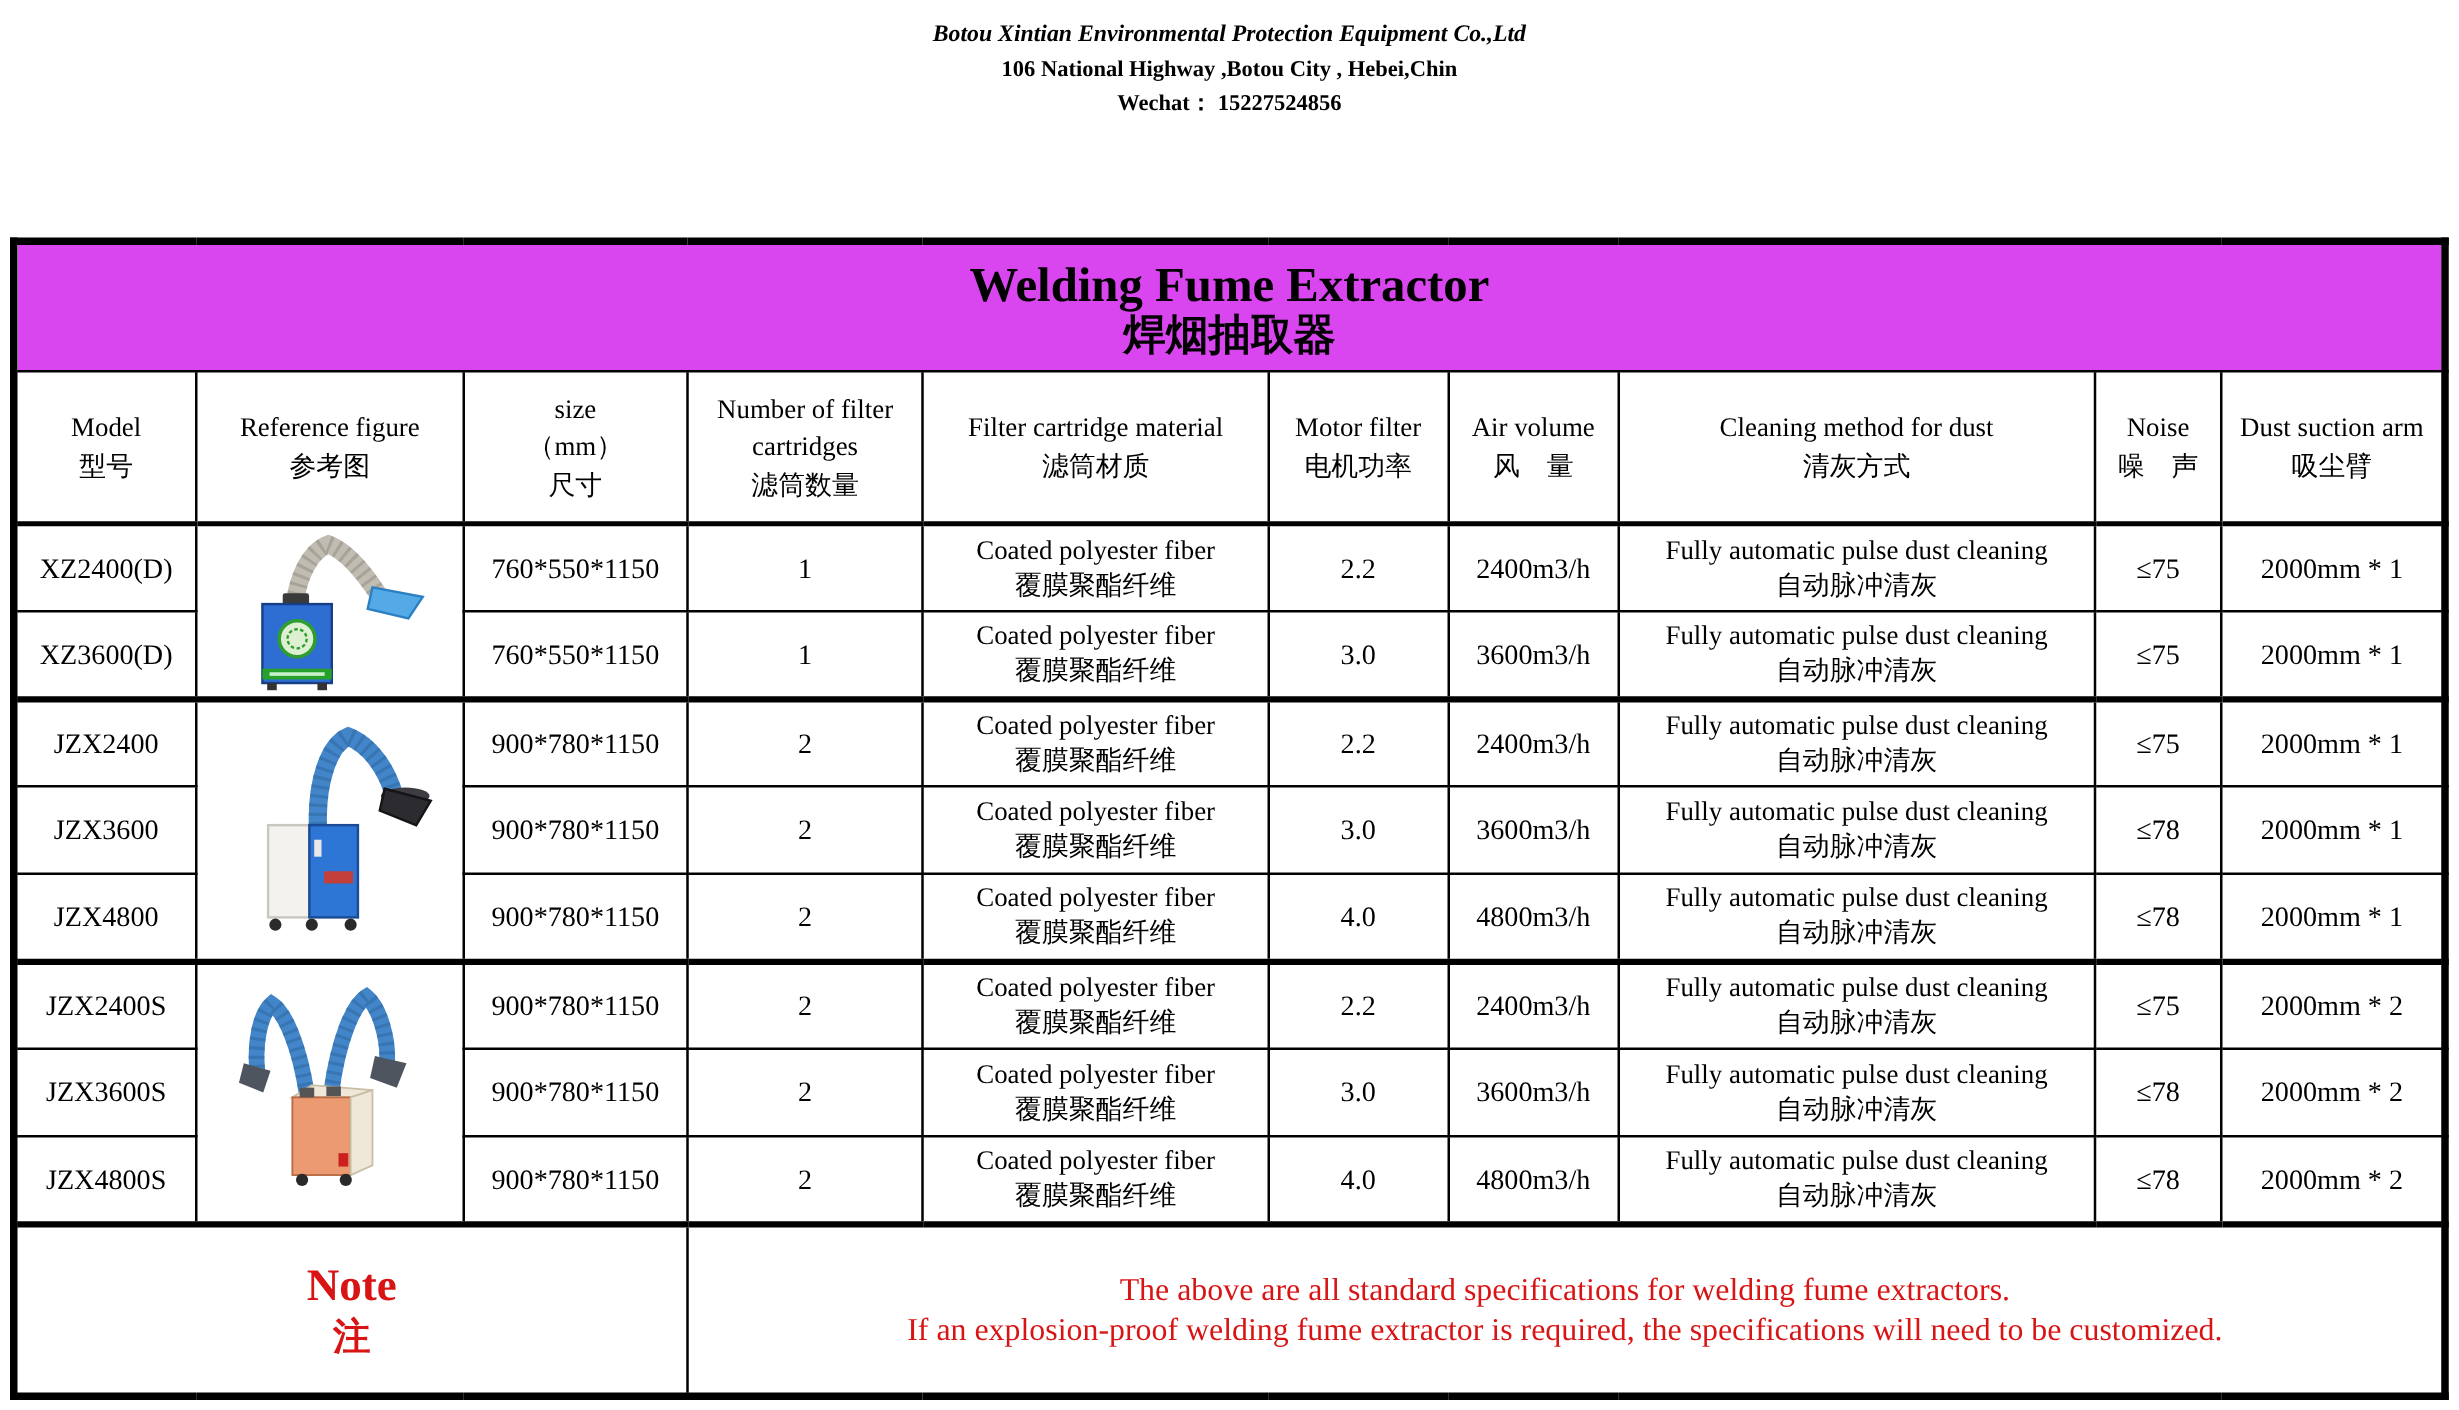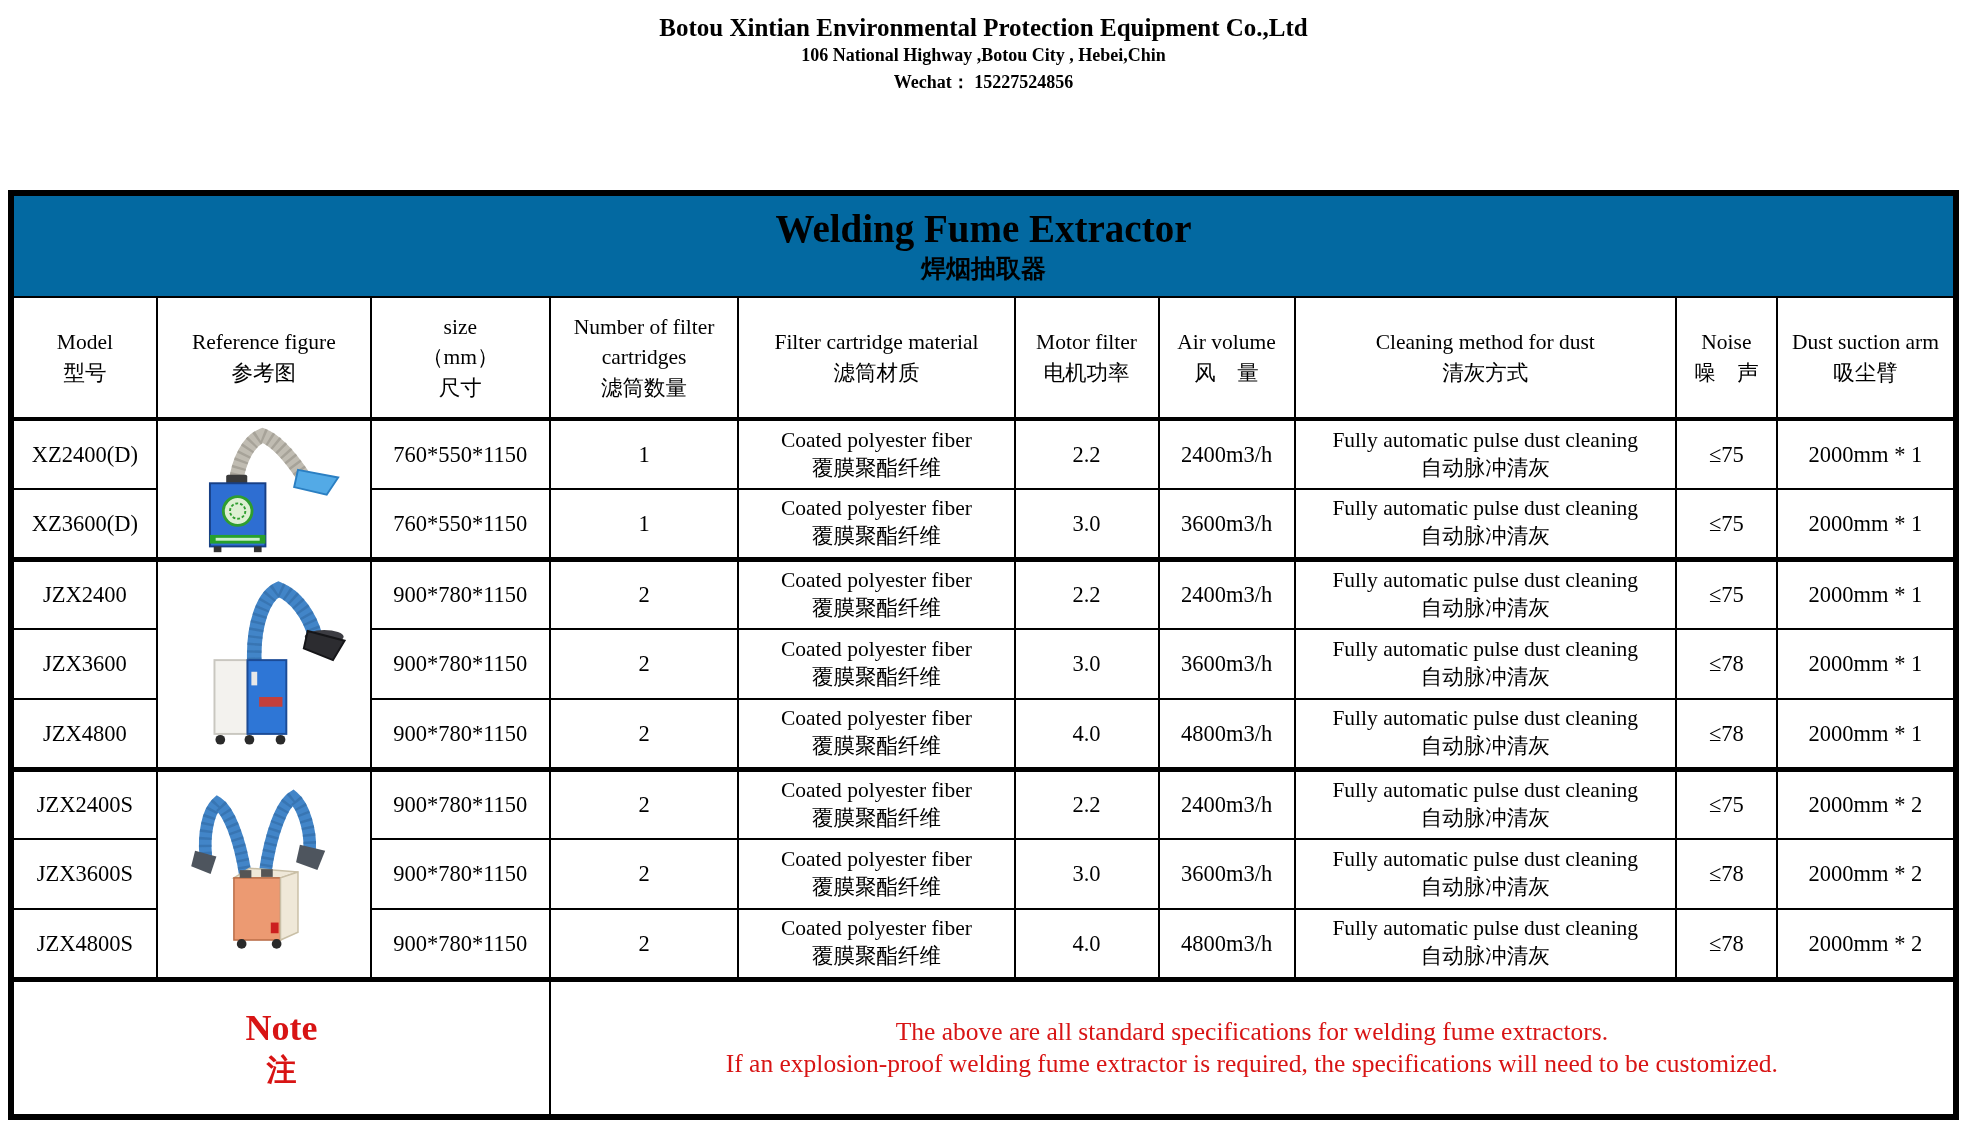--- a/index.html
+++ b/index.html
@@ -7,33 +7,33 @@
         font-family:"Liberation Serif","DejaVu Serif",serif;color:#000;}
 
   
   .logo{position:absolute;left:26px;top:14px;display:flex;gap:8px;}
   .logo-mark{width:86px;height:112px;}
   .logo-text{margin-top:40px;color:#55ae3a;line-height:1.3;font-family:"Liberation Sans","DejaVu Sans",sans-serif;}
   .logo-brand{font-size:17px;font-weight:bold;letter-spacing:.5px;}
   .logo-sub{font-size:13.5px;}
 
   .company{position:absolute;top:14px;left:0;width:100%;text-align:center;font-weight:bold;}
-  .company .l1{font-size:25px;line-height:28px;}
+  .company .l1{font-size:19px;line-height:28px;font-style:italic;}
   .company .l{font-size:18px;line-height:26.5px;}
 
   
   .spec-table{position:absolute;top:190px;left:8px;width:1951px;
               border-collapse:collapse;table-layout:fixed;}
   .spec-table td,.spec-table th{border:2.5px solid #000;text-align:center;vertical-align:middle;
               padding:0;overflow:hidden;}
   .spec-table{border:6px solid #000;}
 
-  .banner-cell{background:#0369a1;border-bottom-width:3px;height:100px;}
+  .banner-cell{background:#d946ef;border-bottom-width:3px;height:100px;}
   .banner-en{font-size:39px;font-weight:bold;line-height:46px;}
-  .banner-zh{font-size:25px;font-weight:bold;line-height:34px;}
+  .banner-zh{font-size:34px;font-weight:bold;line-height:34px;}
 
   tr.head{height:122px;}
   tr.head th{font-weight:normal;font-size:21.5px;line-height:1.42;border-bottom-width:4px;background:#fff;}
 
   tr.data{height:70px;font-size:22.5px;}
   tr.data td{line-height:1.3;}
   tr.group-end td{border-bottom-width:5px;}
   td.fig{border-bottom-width:5px;background:#fff;}
   .two-line{font-size:21.5px;line-height:1.35;}
 

